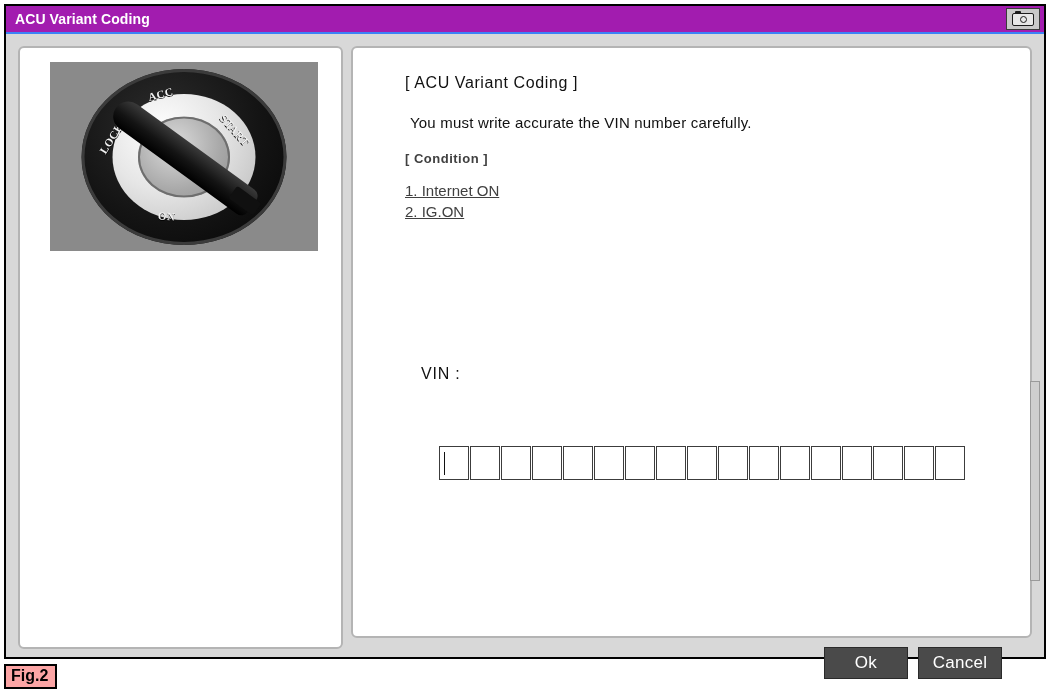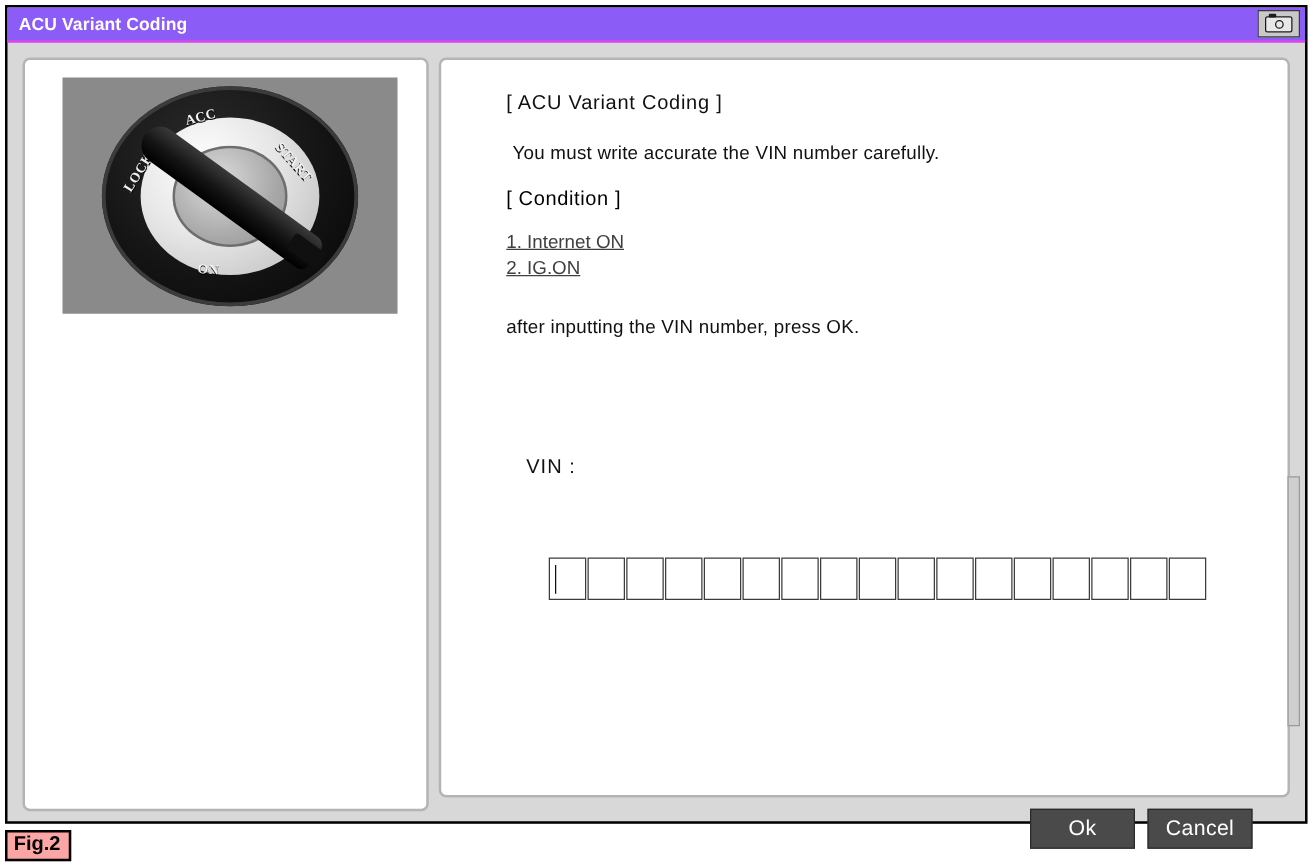--- a/index.html
+++ b/index.html
@@ -29,22 +29,22 @@
     width: 1042px;
     height: 655px;
     border: 2px solid #000000;
     background: #d8d8d8;
     box-sizing: border-box;
   }
 
   .titlebar {
     position: relative;
     height: 28px;
-    background: #8b5cf6;
-    border-bottom: 2px solid #d946ef;
+    background: #a21caf;
+    border-bottom: 2px solid #3b82f6;
     display: flex;
     align-items: center;
     box-sizing: border-box;
   }
   .titlebar-title {
     color: #ffffff;
     font-size: 14px;
     font-weight: bold;
     padding-left: 9px;
     letter-spacing: 0.1px;
@@ -228,24 +228,25 @@
     color: #111111;
     line-height: 21px;
     margin: 0;
     letter-spacing: 0.2px;
   }
   .para.indent { padding-left: 5px; }
   .spacer-18 { height: 18px; }
   .spacer-26 { height: 26px; }
 
   .cond-heading {
-    font-size: 16px;
-    color: #000000;
+    font-size: 13px;
+    color: #404040;
     margin: 0 0 14px 0;
     letter-spacing: 0.5px;
+    font-weight: bold;
   }
   .cond-item {
     font-size: 15px;
     color: #404040;
     line-height: 21px;
     margin: 0;
     text-decoration: underline;
   }
 
   .vin-label {
@@ -371,21 +372,20 @@
 
       <div class="right-panel">
         <div class="content">
           <p class="heading">[ ACU Variant Coding ]</p>
           <p class="para indent">You must write accurate  the VIN number carefully.</p>
           <div class="spacer-18"></div>
           <p class="cond-heading">[ Condition ]</p>
           <p class="cond-item">1. Internet ON</p>
           <p class="cond-item">2. IG.ON</p>
           <div class="spacer-26"></div>
-          <p class="para">after inputting the VIN number, press OK.</p>
         </div>
 
         <div class="vin-label">VIN :</div>
 
         <div class="vin-boxes">
           <div class="vin-cell caret"></div>
           <div class="vin-cell"></div>
           <div class="vin-cell"></div>
           <div class="vin-cell"></div>
           <div class="vin-cell"></div>

